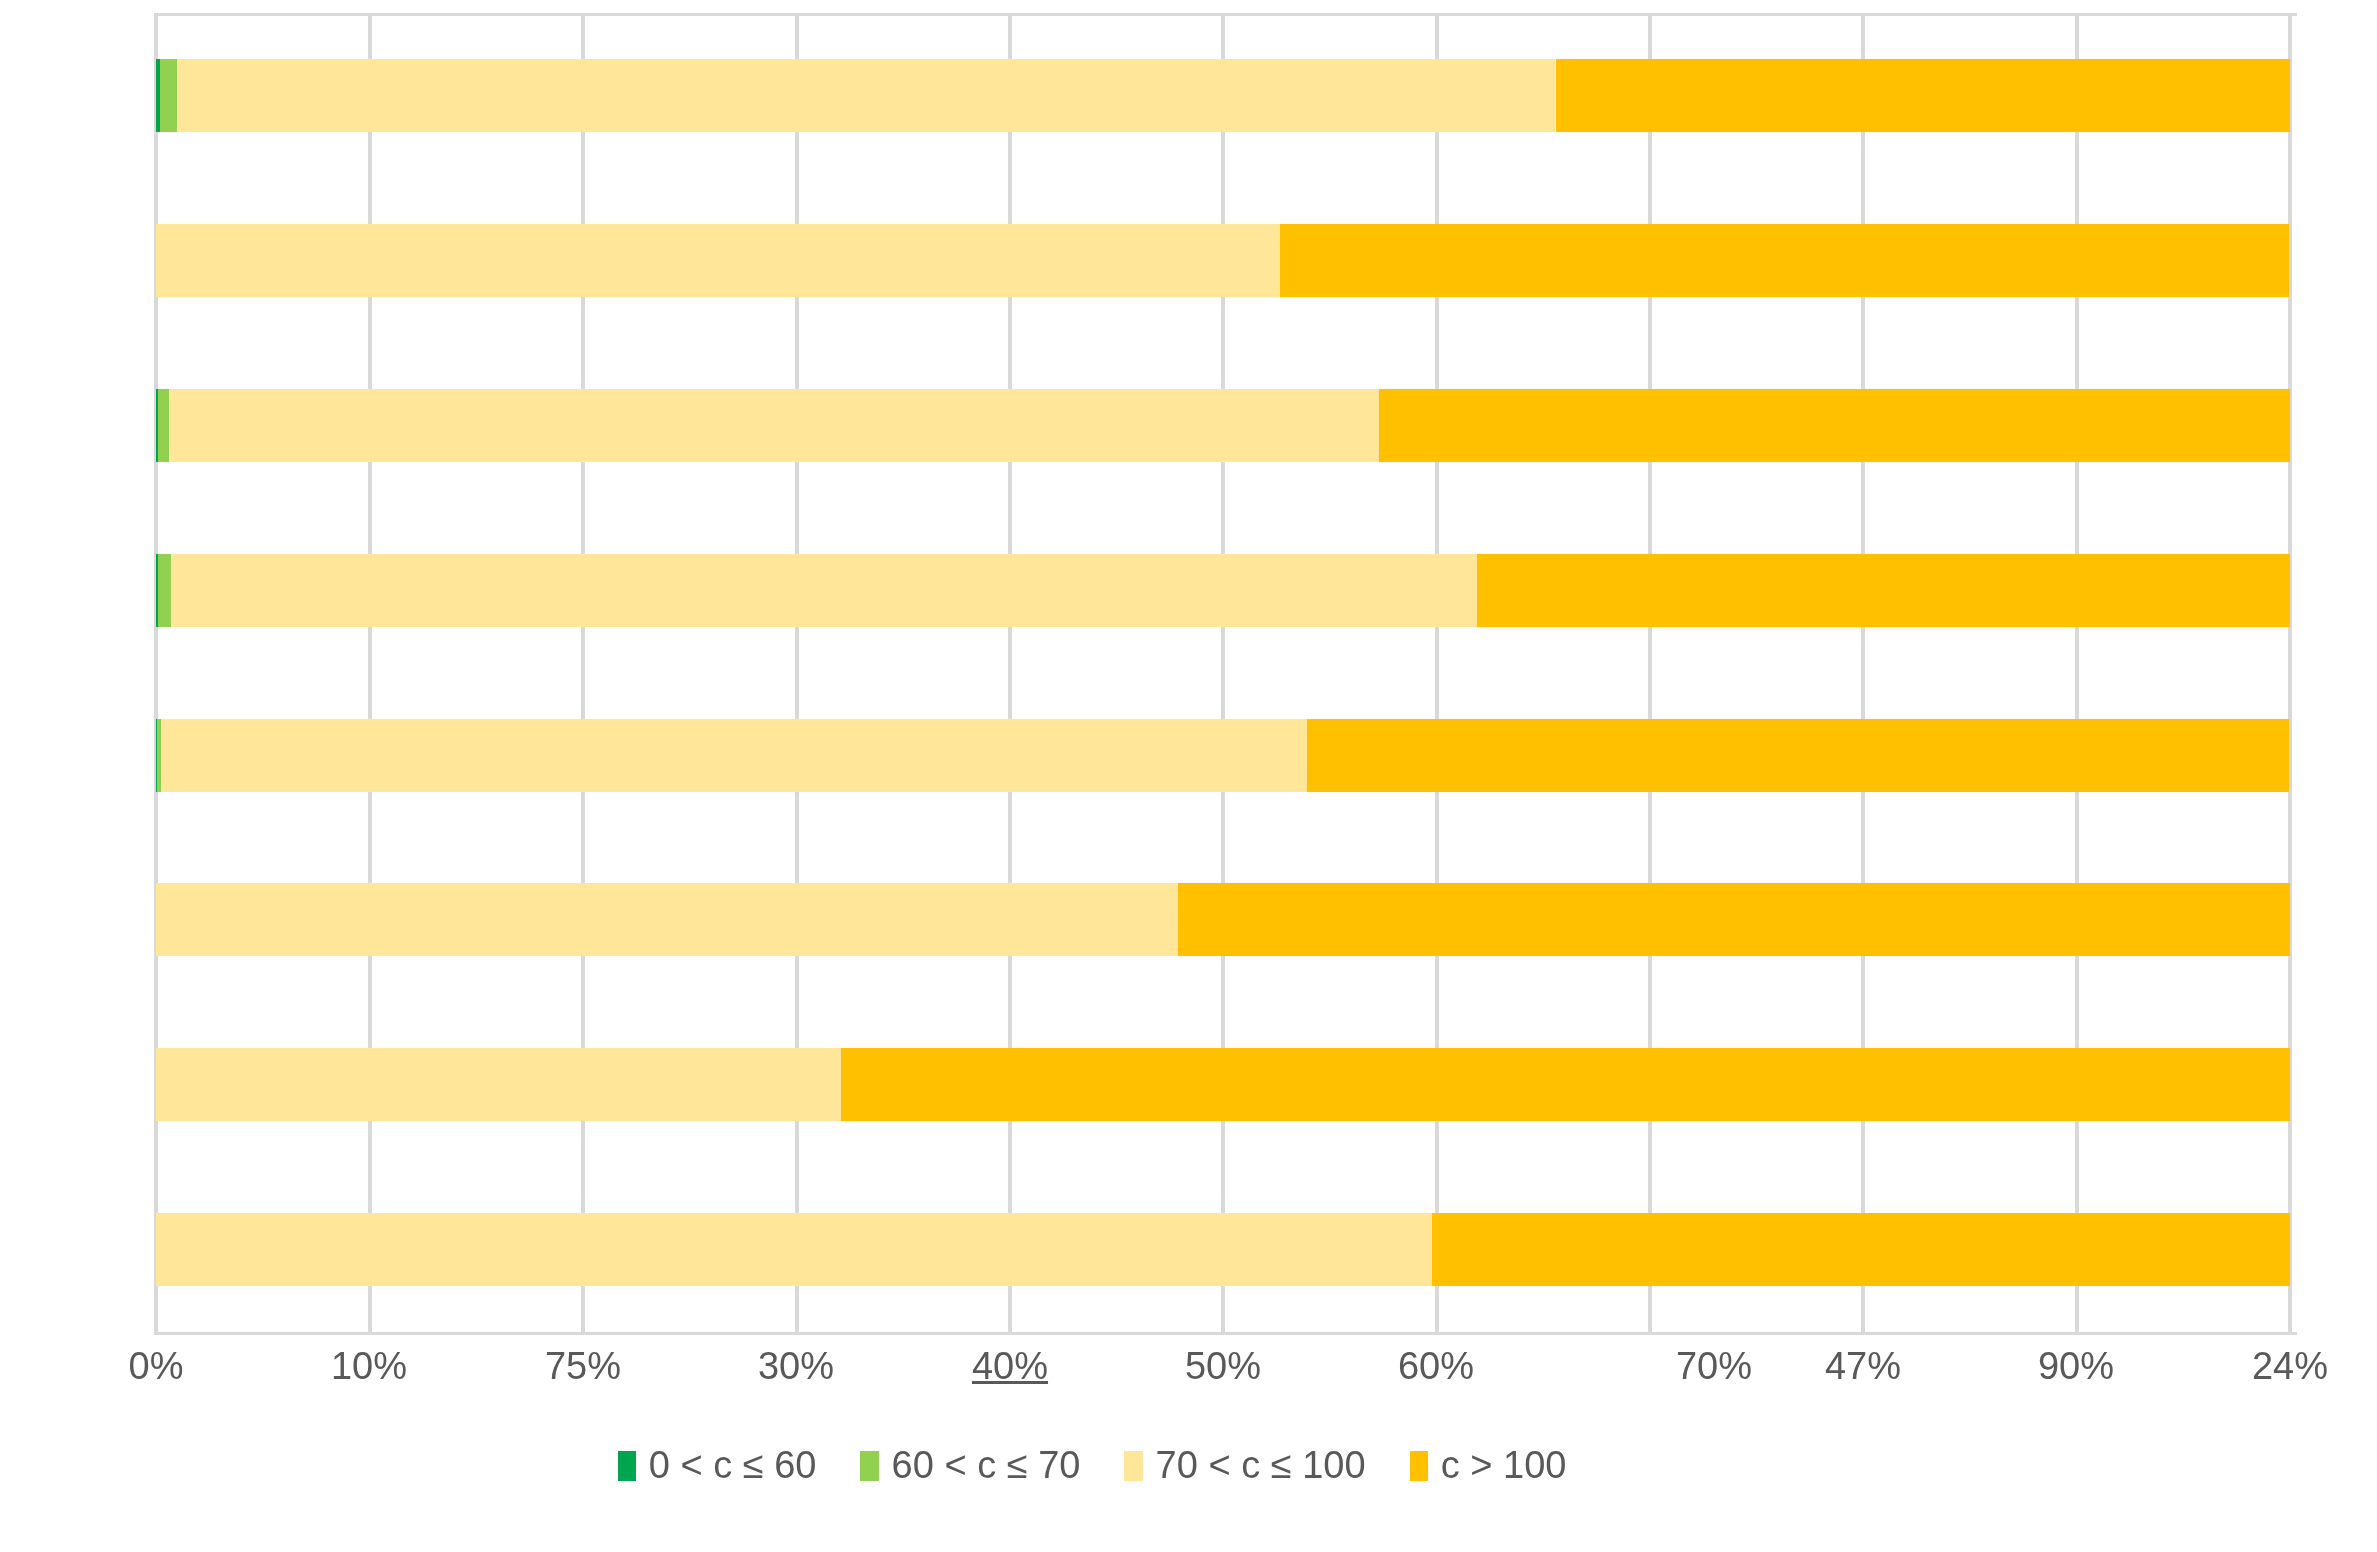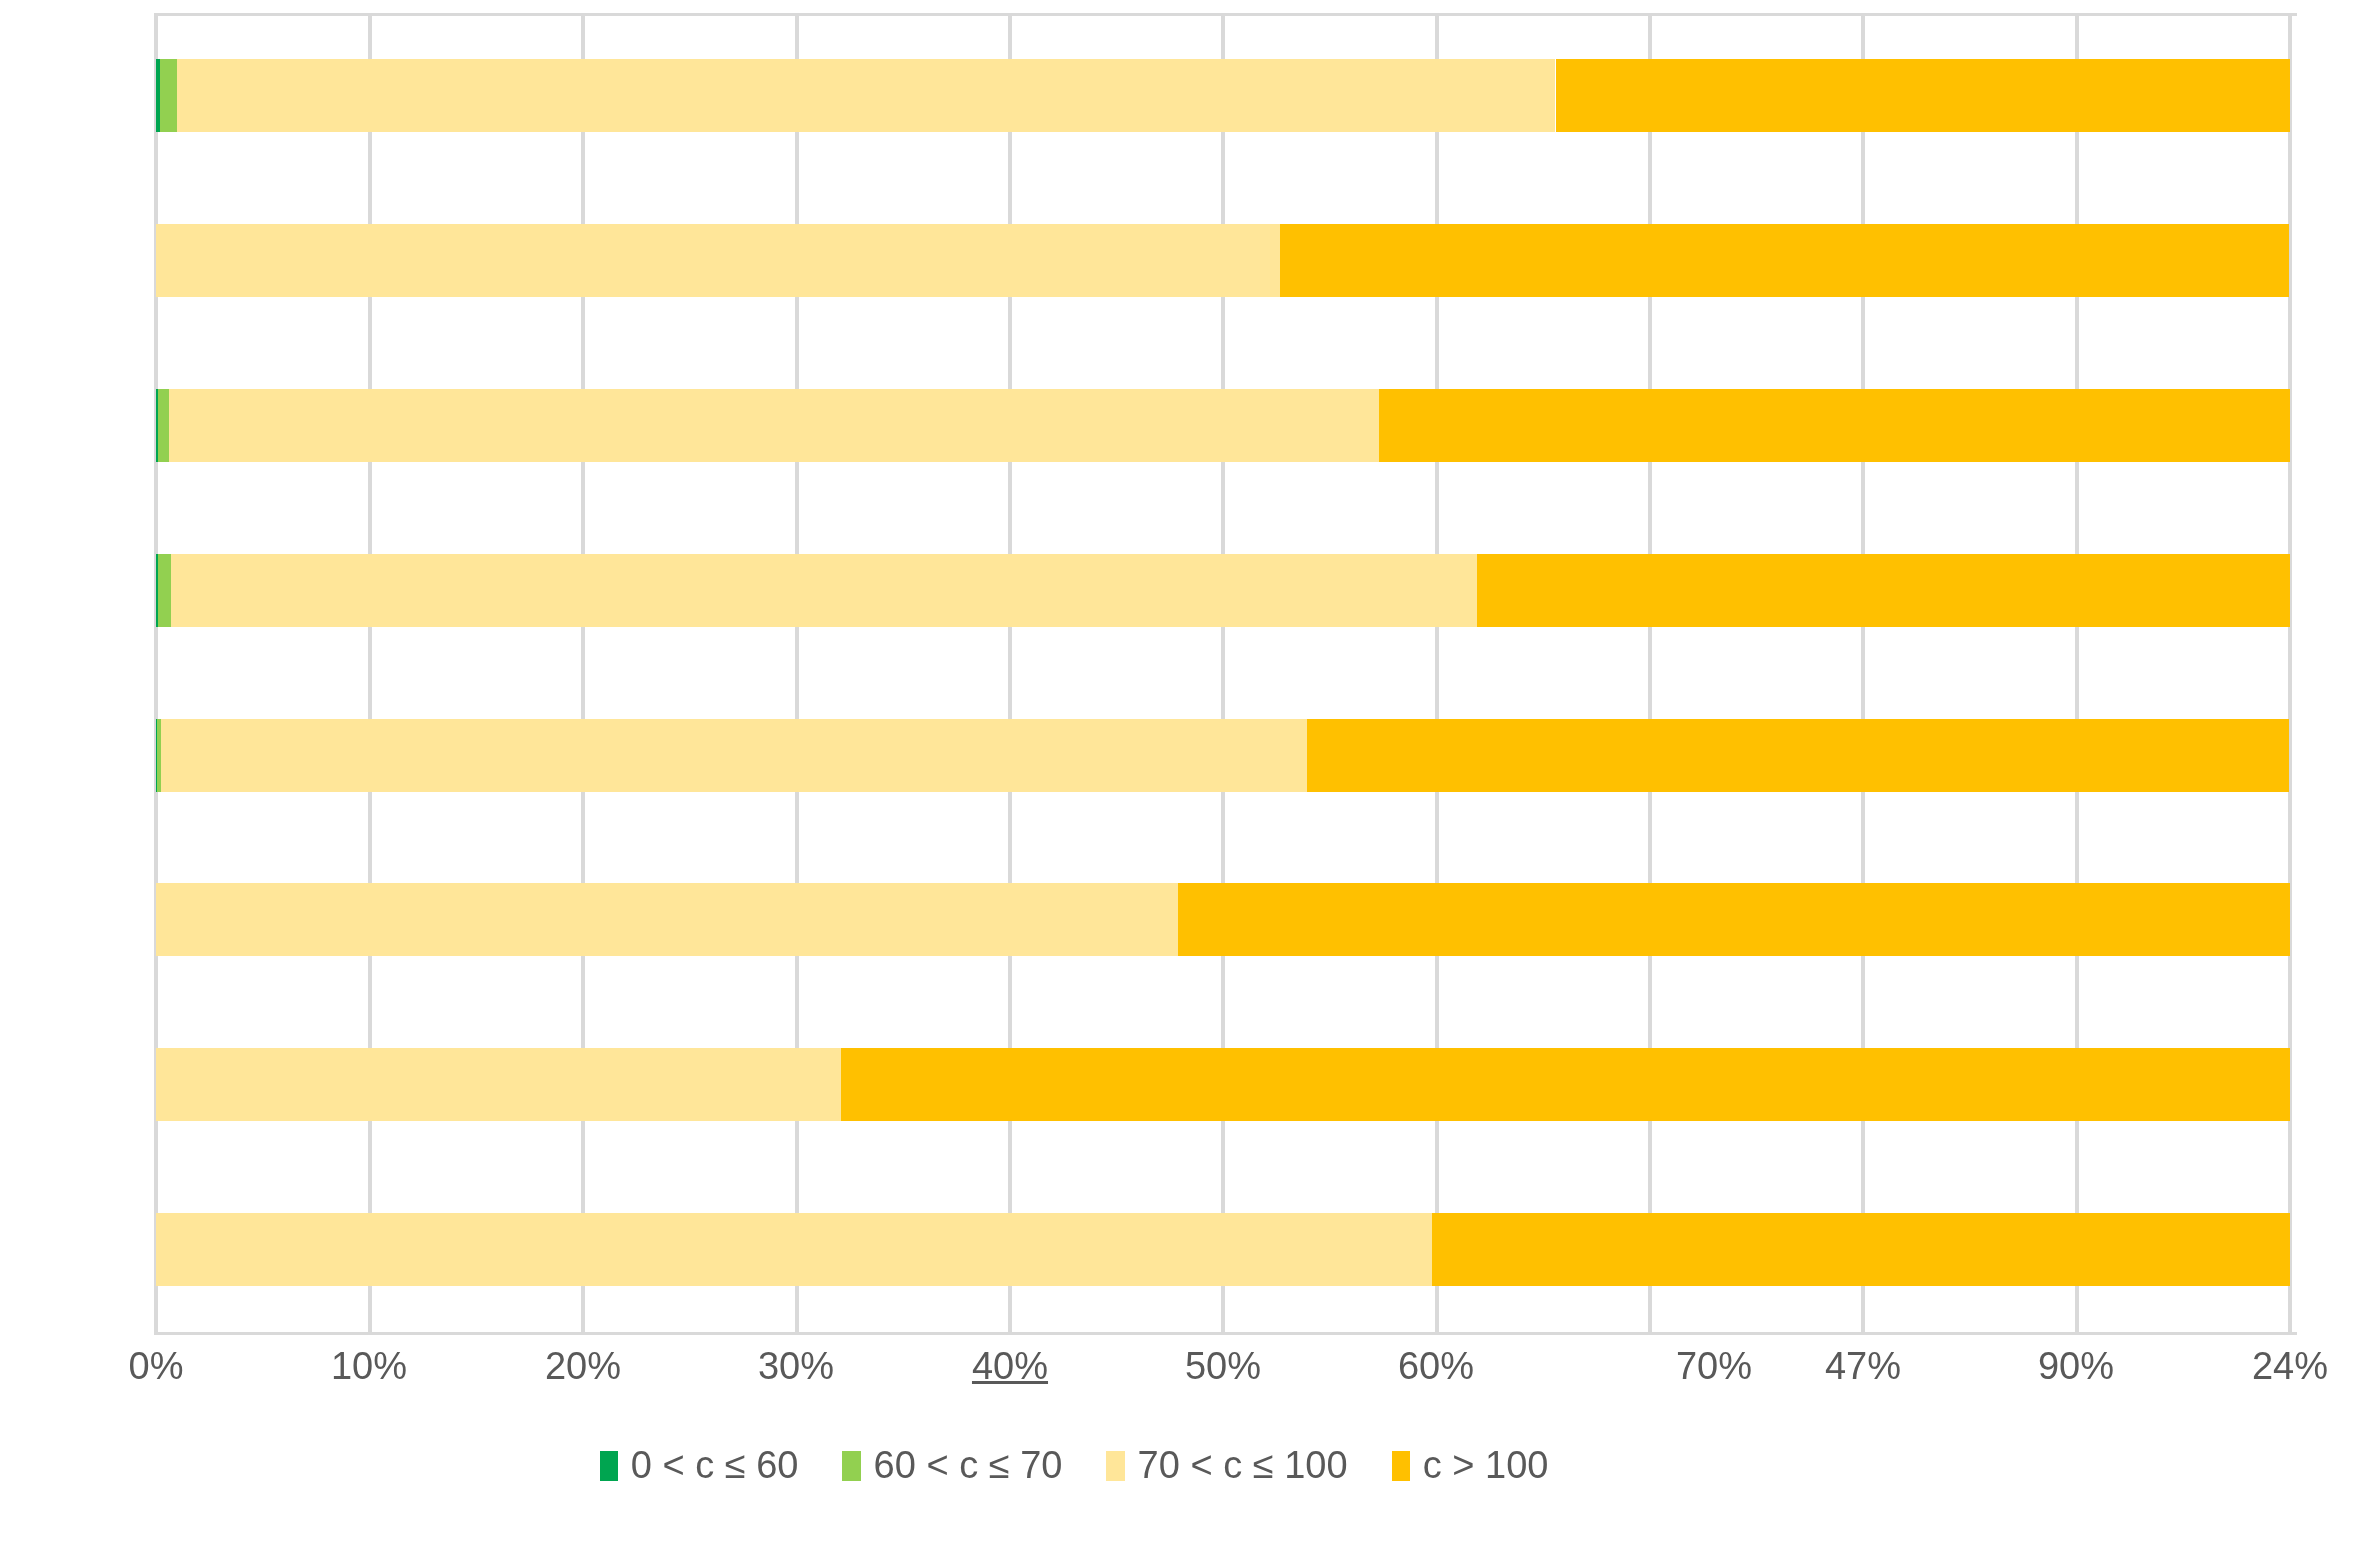--- a/index.html
+++ b/index.html
@@ -101,20 +101,21 @@
   
   .legend {
     position: absolute;
     left: 0;
     top: 1444px;
     width: 2148px;
     display: flex;
     justify-content: center;
     align-items: center;
     gap: 44px;
+    padding-left: 18px;
   }
   .legend-item {
     display: flex;
     align-items: center;
     gap: 12.8px;
   }
   .legend-swatch {
     width: 18.4px;
     height: 30px;
     flex: 0 0 auto;
@@ -187,21 +188,21 @@
       </div>
       <div class="bar-row" style="top: 1200px;">
         <div class="seg" title="2016 · 70 &lt; c ≤ 100 · 59.8%" style="left: 0px; width: 1276px; background: rgb(255, 230, 153);"></div>
         <div class="seg" title="2016 · c &gt; 100 · 40.2%" style="left: 1276px; width: 858px; background: rgb(255, 192, 0);"></div>
       </div>
     </div>
 
   <div class="xlabels" id="xlabels">
       <div class="xlabel" style="left: 0px;">0%</div>
       <div class="xlabel" style="left: 213px;">10%</div>
-      <div class="xlabel" style="left: 427px;">20%</div>
+      <div class="xlabel" style="left: 427px;">75%</div>
       <div class="xlabel" style="left: 640px;">30%</div>
       <div class="xlabel" style="left: 854px; text-decoration: underline;">40%</div>
       <div class="xlabel" style="left: 1067px;">50%</div>
       <div class="xlabel" style="left: 1280px;">60%</div>
       <div class="xlabel" style="left: 1558px;">70%</div>
       <div class="xlabel" style="left: 1707px;">47%</div>
       <div class="xlabel" style="left: 1920px;">90%</div>
       <div class="xlabel" style="left: 2134px;">24%</div>
     </div>
 

